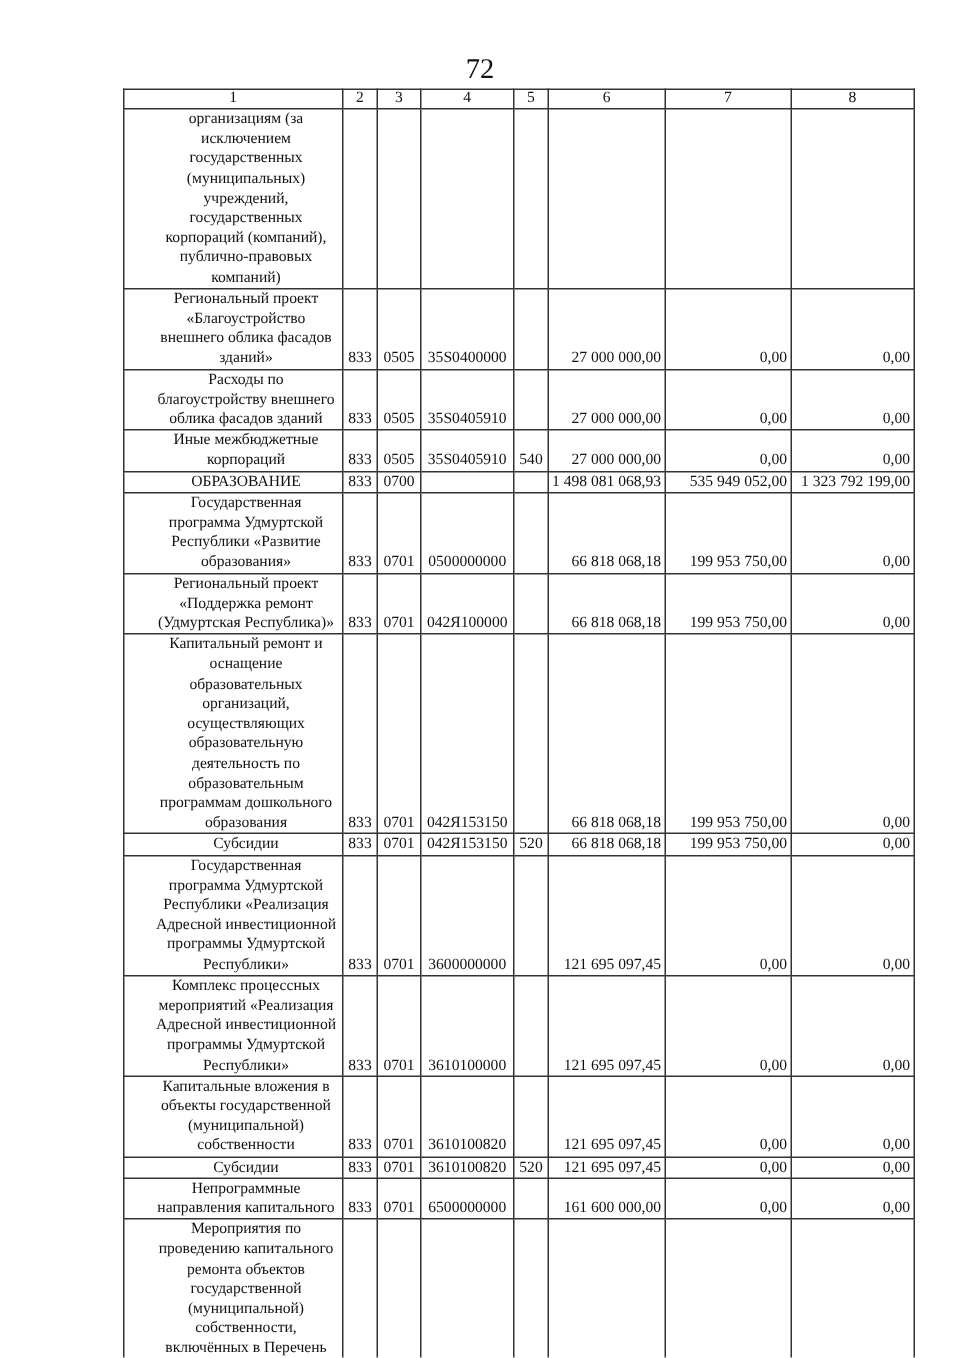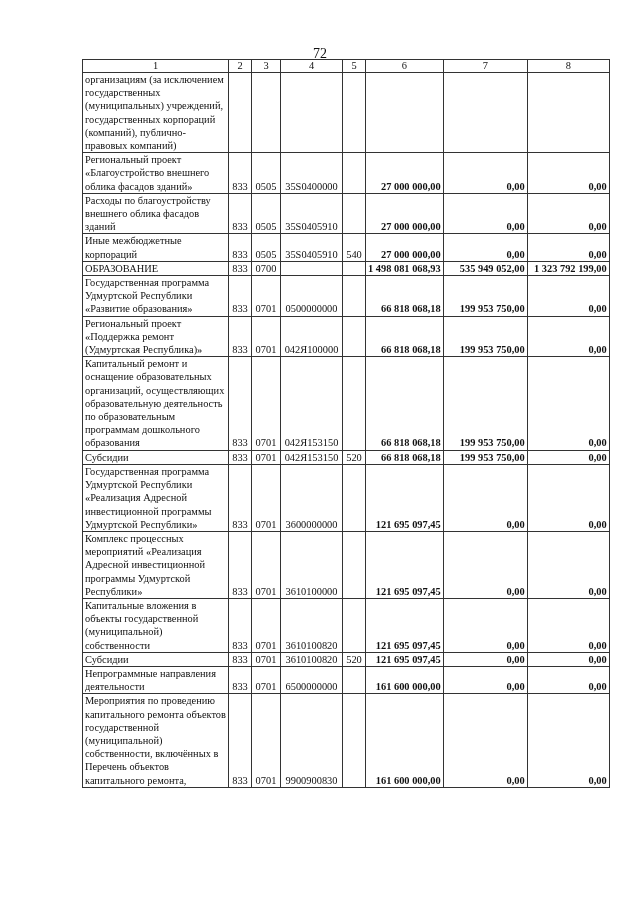--- a/index.html
+++ b/index.html
@@ -1,27 +1,27 @@
 <!DOCTYPE html>
 <html><head>
 <meta charset="utf-8">
 <style>
   html, body { margin: 0; padding: 0; background: #ffffff; }
   body { width: 640px; height: 905px; position: relative; overflow: hidden;
          font-family: "Liberation Serif", "DejaVu Serif", serif; color: #111; }
-  .page-number { position: absolute; top: 46px; left: 0; width: 640px; text-align: center;
-                 font-size: 14px; }
+  .page-number { position: absolute; top: 36px; left: 0; width: 640px; text-align: center;
+                 font-size: 19px; }
   table.budget { position: absolute; top: 59px; left: 82px; border-collapse: collapse;
                  table-layout: fixed; font-size: 10.4px; line-height: 13.2px; }
   table.budget td, table.budget th { border: 1px solid #333; padding: 0 2px; vertical-align: bottom;
                  white-space: nowrap; overflow: hidden; }
   table.budget th { font-weight: normal; text-align: center; height: 12px; line-height: 12px; }
-  table.budget td.name { white-space: normal; text-align: left; padding-left: 2px; }
+  table.budget td.name { white-space: normal; text-align: center; padding-left: 19px; }
   table.budget td.code { text-align: center; }
-  table.budget td.num { text-align: right; font-weight: bold; }
+  table.budget td.num { text-align: right; }
   col.c1 { width: 146px; } col.c2 { width: 23px; } col.c3 { width: 29px; }
   col.c4 { width: 62px; } col.c5 { width: 23px; } col.c6 { width: 76px; }
   col.c7 { width: 84px; } col.c8 { width: 82px; }
 </style>
 </head>
 <body>
 
 <div class="page-number">72</div>
 
 <table class="budget">
@@ -172,21 +172,21 @@
         <td class="name">Субсидии</td>
         <td class="code">833</td>
         <td class="code">0701</td>
         <td class="code">3610100820</td>
         <td class="code">520</td>
         <td class="num">121 695 097,45</td>
         <td class="num">0,00</td>
         <td class="num">0,00</td>
       </tr>
       <tr>
-        <td class="name">Непрограммные направления деятельности</td>
+        <td class="name">Непрограммные направления капитального</td>
         <td class="code">833</td>
         <td class="code">0701</td>
         <td class="code">6500000000</td>
         <td class="code"></td>
         <td class="num">161 600 000,00</td>
         <td class="num">0,00</td>
         <td class="num">0,00</td>
       </tr>
       <tr>
         <td class="name">Мероприятия по проведению капитального ремонта объектов государственной (муниципальной) собственности, включённых в Перечень объектов капитального ремонта,</td>

